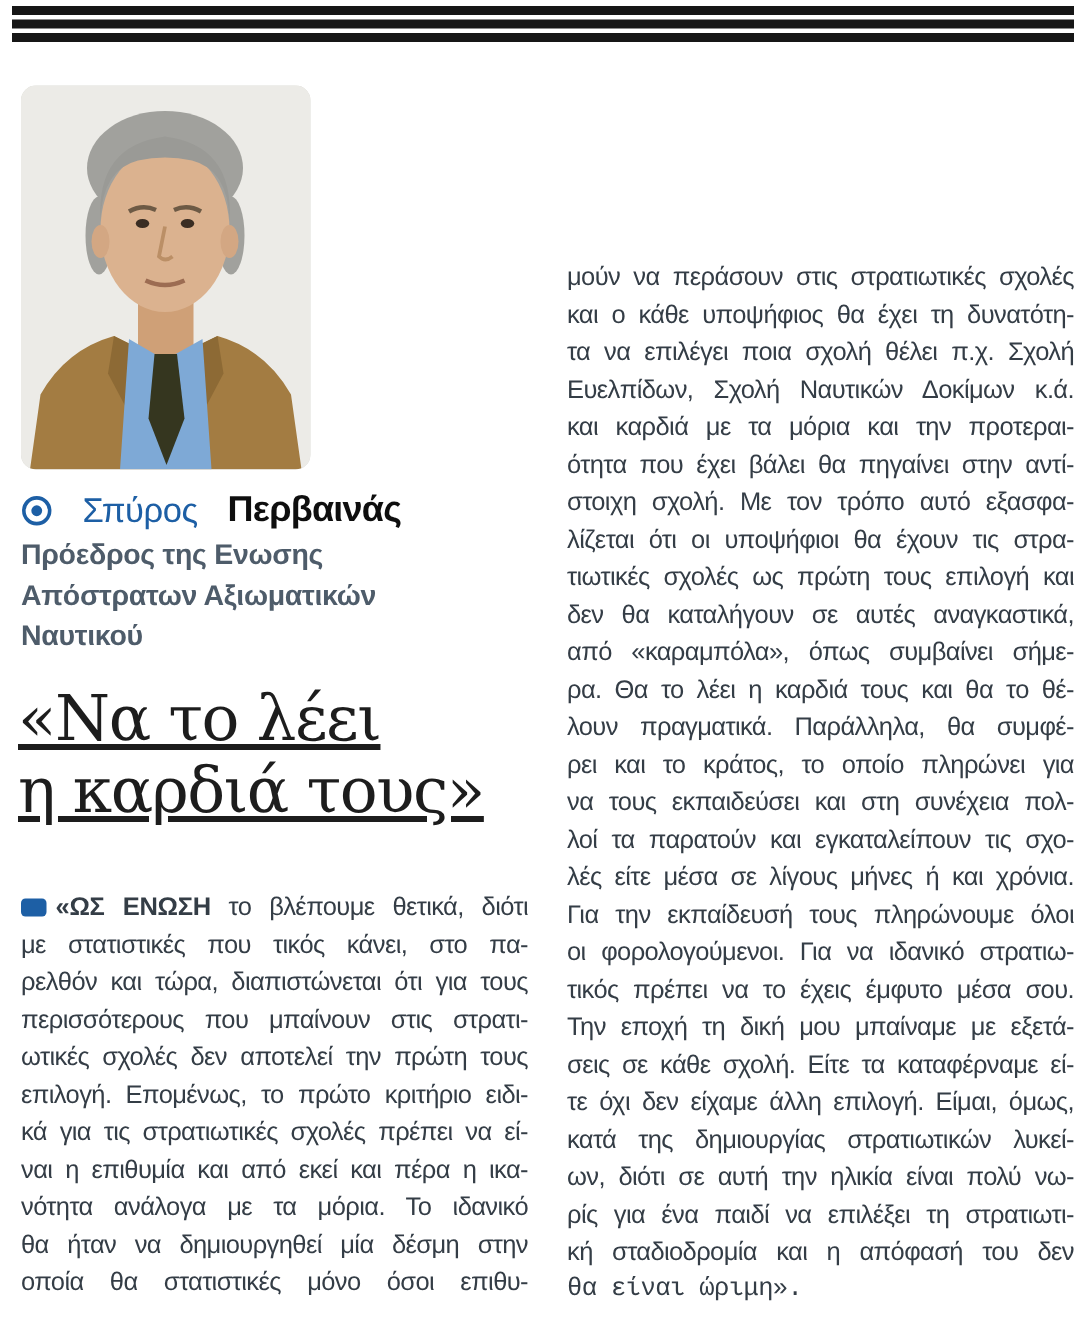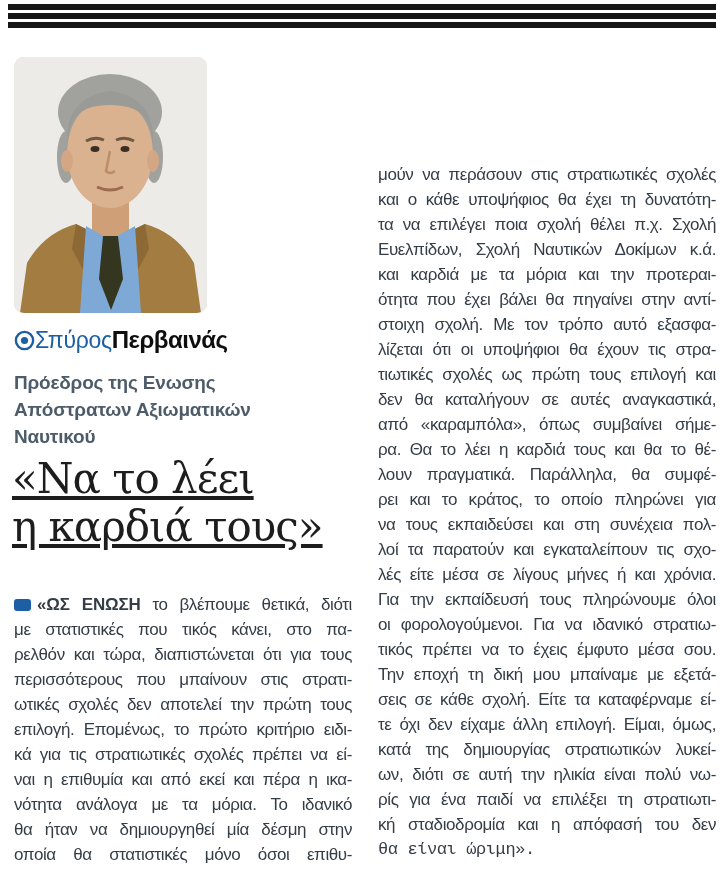--- a/index.html
+++ b/index.html
@@ -29,43 +29,43 @@
     position: absolute; left: 14px; top: 57px;
     width: 193px; height: 256px;
     border-radius: 10px; overflow: hidden;
     background: #ecebe7;
     box-shadow: inset 0 0 0 1px #dcdcd6;
   }
   .photo-frame svg { display: block; }
 
   
   .byline { position: absolute; left: 14px; top: 326px; width: 340px; }
-  .byline-row { display: flex; align-items: center; gap: 0; }
+  .byline-row { display: flex; align-items: center; gap: 20px; }
   .bullseye { width: 21px; height: 21px; flex: 0 0 auto; }
   .first-name { color: var(--accent); font-size: 23px; letter-spacing: -0.3px; }
   .last-name  { color: #0e0e0e; font-weight: bold; font-size: 24px; letter-spacing: -0.5px; }
-  .role { margin-top: 15px; color: var(--slate); font-weight: bold;
+  .role { margin-top: 3px; color: var(--slate); font-weight: bold;
           font-size: 19px; line-height: 27px; letter-spacing: -0.2px; }
 
   
   .headline {
     position: absolute; left: 12px; top: 455px; width: 350px;
     font-family: "DejaVu Serif", serif;
     font-size: 42px; line-height: 48px;
     color: var(--headline); letter-spacing: -1px; text-decoration: underline;
   }
 
   
   .col {
     position: absolute; width: 338px;
     font-size: 17px; line-height: 25px;
     color: var(--body); letter-spacing: -0.4px;
   }
   .col-left  { left: 14px;  top: 592px; }
-  .col-right { left: 378px; top: 162px; }
+  .col-right { left: 378px; top: 172px; }
   .body-line { text-align: justify; text-align-last: justify; }
   .col-right .body-line:last-child { text-align-last: left; font-family: Liberation Mono, monospace; }
 
   .lead-bullet {
     display: inline-block; width: 17px; height: 12px;
     background: var(--accent); border-radius: 3px;
     margin-right: 6px; vertical-align: -1px;
   }
   .lead-bold { font-weight: bold; letter-spacing: -0.2px; }
 </style>

